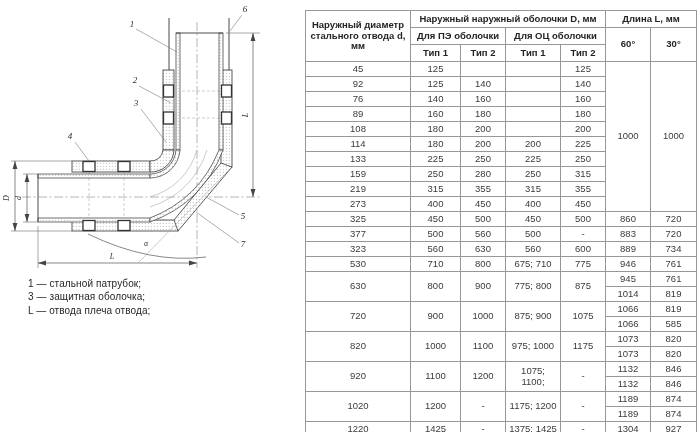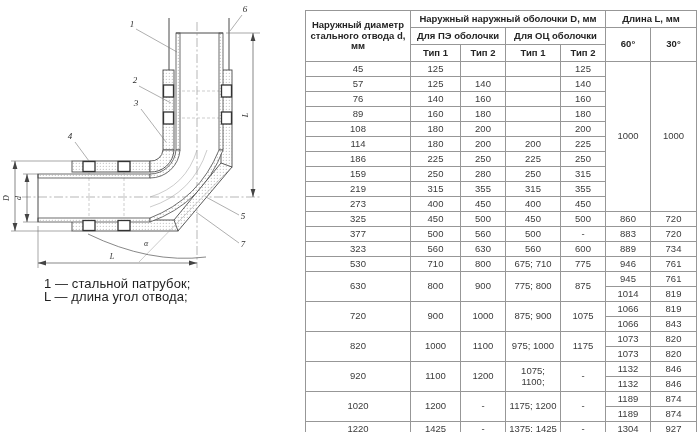--- a/index.html
+++ b/index.html
@@ -2,21 +2,21 @@
 <html><head>
 <meta charset="utf-8">
 <style>
   html,body{margin:0;padding:0;background:#fff}
   body{width:700px;height:432px;position:relative;overflow:hidden;
        font-family:"Liberation Sans",sans-serif;}
   .page{position:absolute;inset:0;background:#fff}
 
   .diagram{position:absolute;left:0;top:0}
 
-  .legend{position:absolute;left:44px;top:277px;font-size:13px;line-height:13.4px;
+  .legend{position:absolute;left:28px;top:277px;font-size:10px;line-height:13.4px;
           color:#1f1f1f;letter-spacing:.1px;white-space:nowrap}
 
   .tbl{position:absolute;left:305px;top:10px;border-collapse:collapse;
        table-layout:fixed;background:#fff;border:1.5px solid #6e6e6e}
   .tbl th,.tbl td{border:1px solid #979797;text-align:center;vertical-align:middle;
        padding:0 1px;font-size:9.5px;line-height:1.12;color:#3a3a3a;height:14px;
        white-space:pre-line;overflow:hidden}
   .tbl th{font-weight:bold;color:#242424;height:16px}
 
   
@@ -134,21 +134,22 @@
       <text class="clab" x="243" y="219">5</text>
       <path class="ldr" d="M242,15 L230,31"></path>
       <text class="clab" x="245" y="12">6</text>
       <path class="ldr" d="M239,243 L196,212"></path>
       <text class="clab" x="243" y="247">7</text>
     </g>
   </svg>
 
   <div class="legend">
     <div>1 — стальной патрубок;</div>
-    <div>L — длина угол отвода;</div>
+    <div>3 — защитная оболочка;</div>
+    <div>L — отвода плеча отвода;</div>
   </div>
 
   <table class="tbl">
     <colgroup>
       <col style="width:105px">
         <col style="width:50px">
         <col style="width:45px">
       <col style="width:55px">
         <col style="width:45px">
         <col style="width:45px">
@@ -178,21 +179,21 @@
       <tr>
         <td>45</td>
           <td>125</td>
           <td></td>
           <td></td>
           <td>125</td>
         <td rowspan="10">1000</td>
           <td rowspan="10">1000</td>
       </tr>
       <tr>
-          <td>57</td>
+          <td>92</td>
           <td>125</td>
           <td>140</td>
           <td></td>
           <td>140</td>
         </tr>
       <tr>
           <td>76</td>
           <td>140</td>
           <td>160</td>
           <td></td>
@@ -213,21 +214,21 @@
           <td>200</td>
         </tr>
       <tr>
           <td>114</td>
           <td>180</td>
           <td>200</td>
           <td>200</td>
           <td>225</td>
         </tr>
       <tr>
-          <td>186</td>
+          <td>133</td>
           <td>225</td>
           <td>250</td>
           <td>225</td>
           <td>250</td>
         </tr>
       <tr>
           <td>159</td>
           <td>250</td>
           <td>280</td>
           <td>250</td>
@@ -303,21 +304,21 @@
           <td rowspan="2">720</td>
           <td rowspan="2">900</td>
           <td rowspan="2">1000</td>
           <td rowspan="2">875; 900</td>
           <td rowspan="2">1075</td>
           <td>1066</td>
           <td>819</td>
         </tr>
       <tr>
           <td>1066</td>
-          <td>843</td>
+          <td>585</td>
         </tr>
 
       <tr>
           <td rowspan="2">820</td>
           <td rowspan="2">1000</td>
           <td rowspan="2">1100</td>
           <td rowspan="2">975; 1000</td>
           <td rowspan="2">1175</td>
           <td>1073</td>
           <td>820</td>

